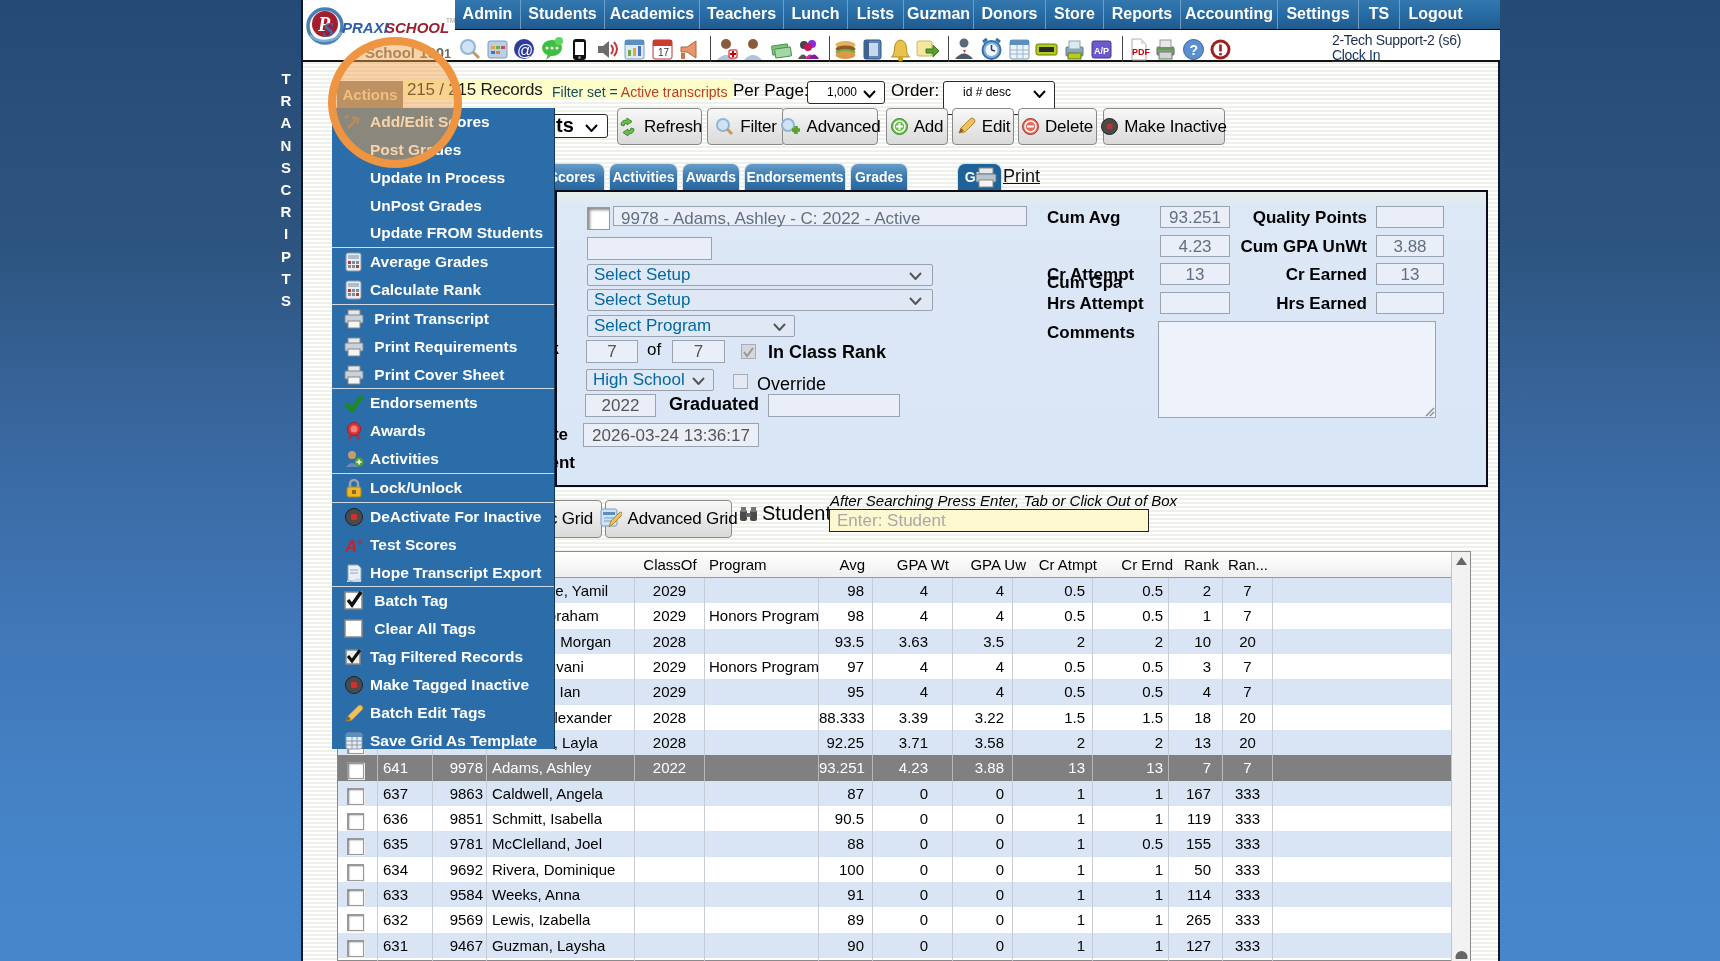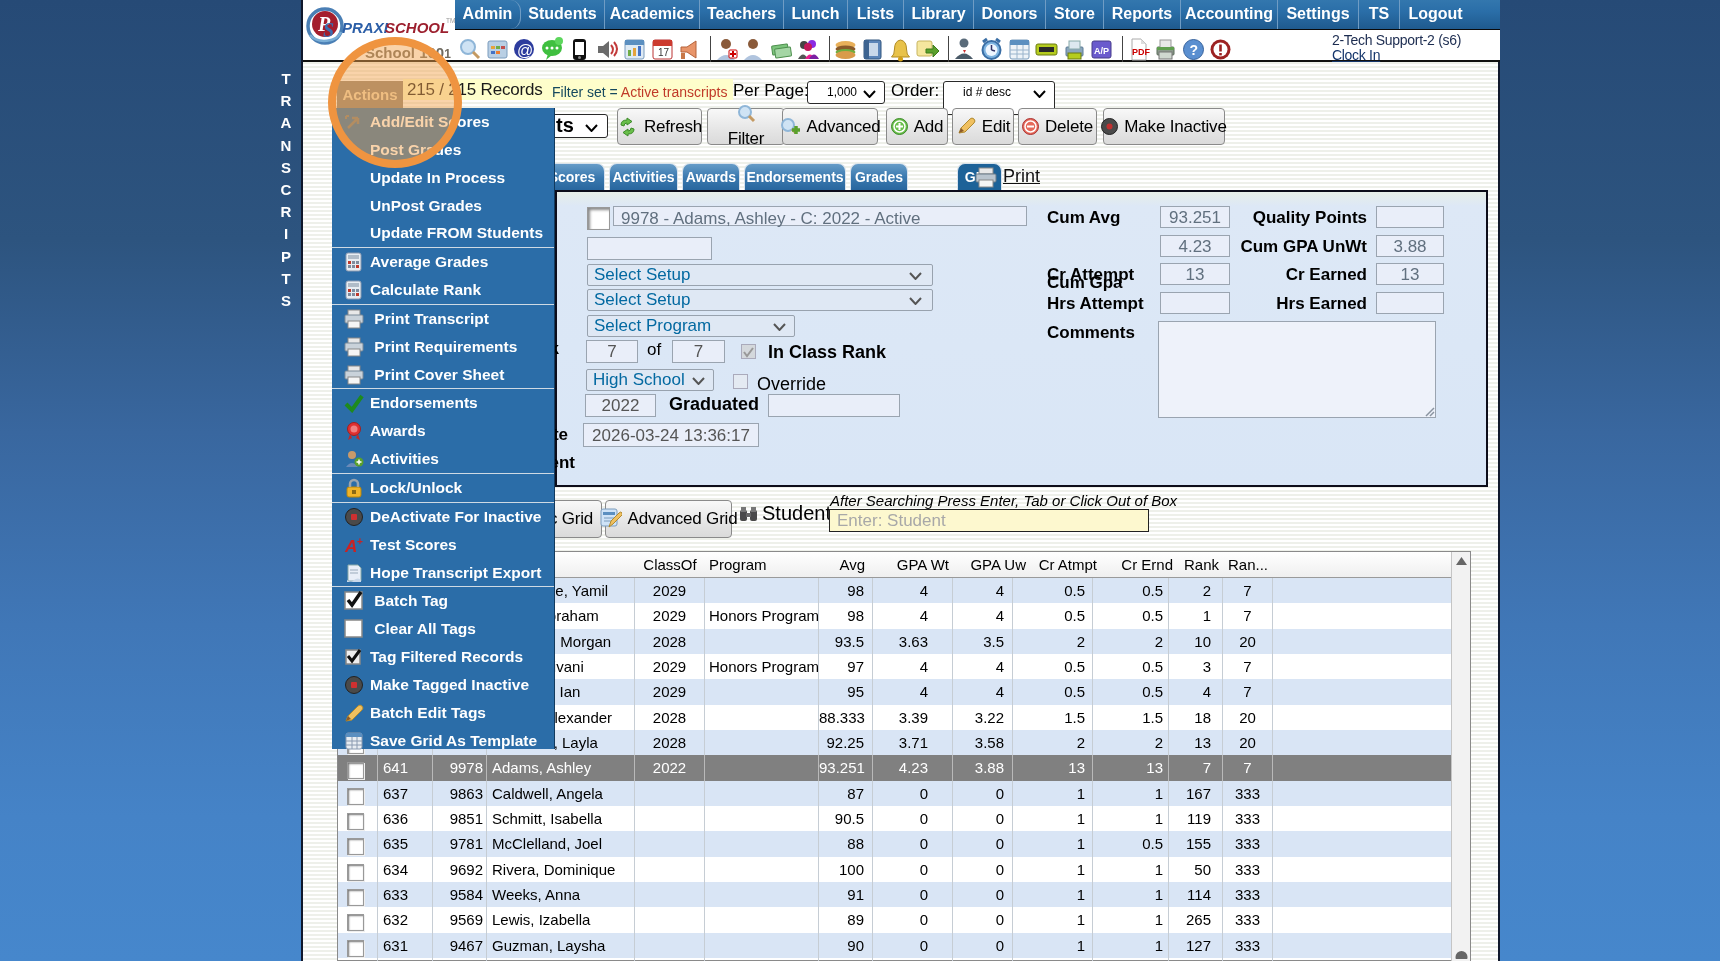--- a/index.html
+++ b/index.html
@@ -66,27 +66,27 @@
       <circle cx="22" cy="24" r="13" fill="#a41e2d"></circle>
       <text x="15" y="31" font-family="Liberation Serif,serif" font-size="20" font-style="italic" font-weight="bold" fill="#fff">P</text>
       <text x="20" y="37" font-family="Liberation Serif,serif" font-size="20" font-style="italic" font-weight="bold" fill="#3c6eb0">S</text>
       <text x="39" y="33" font-family="Liberation Sans,sans-serif" font-size="15" font-style="italic" font-weight="bold" fill="#2b5ea7">PRAXI</text>
       <text x="82" y="33" font-family="Liberation Sans,sans-serif" font-size="15" font-style="italic" font-weight="bold" fill="#9c1f2e">SCHOOL</text>
       <text x="143" y="23" font-size="6.5" fill="#999">TM</text>
     </svg>
   </div>
   <div style="position:absolute;left:62px;top:44px;font-size:15px;font-weight:bold;color:#6f6a60;">School 100<span style="font-size:12px;">1</span></div>
   <div class="nav">
-    <div style="width:66px;border-radius:11px;">Admin</div>
+    <div style="width:66px;">Admin</div>
     <div style="width:84px;">Students</div>
     <div style="width:95px;">Academics</div>
     <div style="width:84px;">Teachers</div>
     <div style="width:64px;">Lunch</div>
     <div style="width:56px;">Lists</div>
-    <div style="width:70px;">Library</div>
+    <div style="width:70px;">Guzman</div>
     <div style="width:72px;">Donors</div>
     <div style="width:58px;">Store</div>
     <div style="width:77px;">Reports</div>
     <div style="width:97px;">Accounting</div>
     <div style="width:81px;">Settings</div>
     <div style="width:41px;">TS</div>
     <div style="width:71px;border-right:none;">Logout</div>
   </div>
   <div class="toolbar">
     <div class="ti"><svg width="23" height="25">
@@ -266,21 +266,21 @@
           <path d="M1 1 L6.5 7 L12 1" fill="none" stroke="#000" stroke-width="2"></path>
         </svg>
       </span></div>
 <div class="btn" style="left:314px;width:85px;">
   <svg width="21" height="20">
         <path d="M4 8 Q4 3 10 3 L10 1 L15 4.5 L10 8 L10 6 Q7 6 7 9z" fill="#6abf4b" stroke="#3d8b2a"></path>
         <path d="M17 12 Q17 17 11 17 L11 19 L6 15.5 L11 12 L11 14 Q14 14 14 11z" fill="#6abf4b" stroke="#3d8b2a"></path>
       </svg>
   <span>Refresh</span>
     </div>
-<div class="btn" style="left:404px;width:78px;flex-direction:column;">
+<div class="btn" style="left:404px;width:78px;">
   <svg width="19" height="19">
         <circle cx="8" cy="8" r="6" fill="#cfe3f4" stroke="#8fb6d8" stroke-width="2"></circle>
         <line x1="12" y1="12" x2="17" y2="17" stroke="#c49a63" stroke-width="3"></line>
       </svg>
   <span>Filter</span>
     </div>
 <div class="btn" style="left:479px;width:96px;">
   <svg width="21" height="20">
         <circle cx="8" cy="8" r="6" fill="#cfe3f4" stroke="#8fb6d8" stroke-width="2"></circle>
         <line x1="12" y1="12" x2="16" y2="16" stroke="#c49a63" stroke-width="3"></line>

